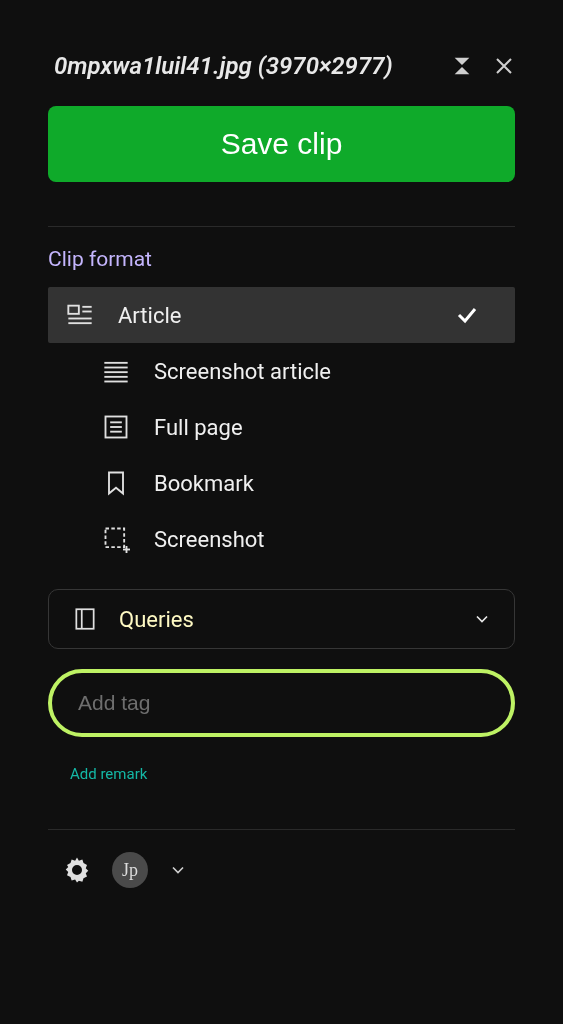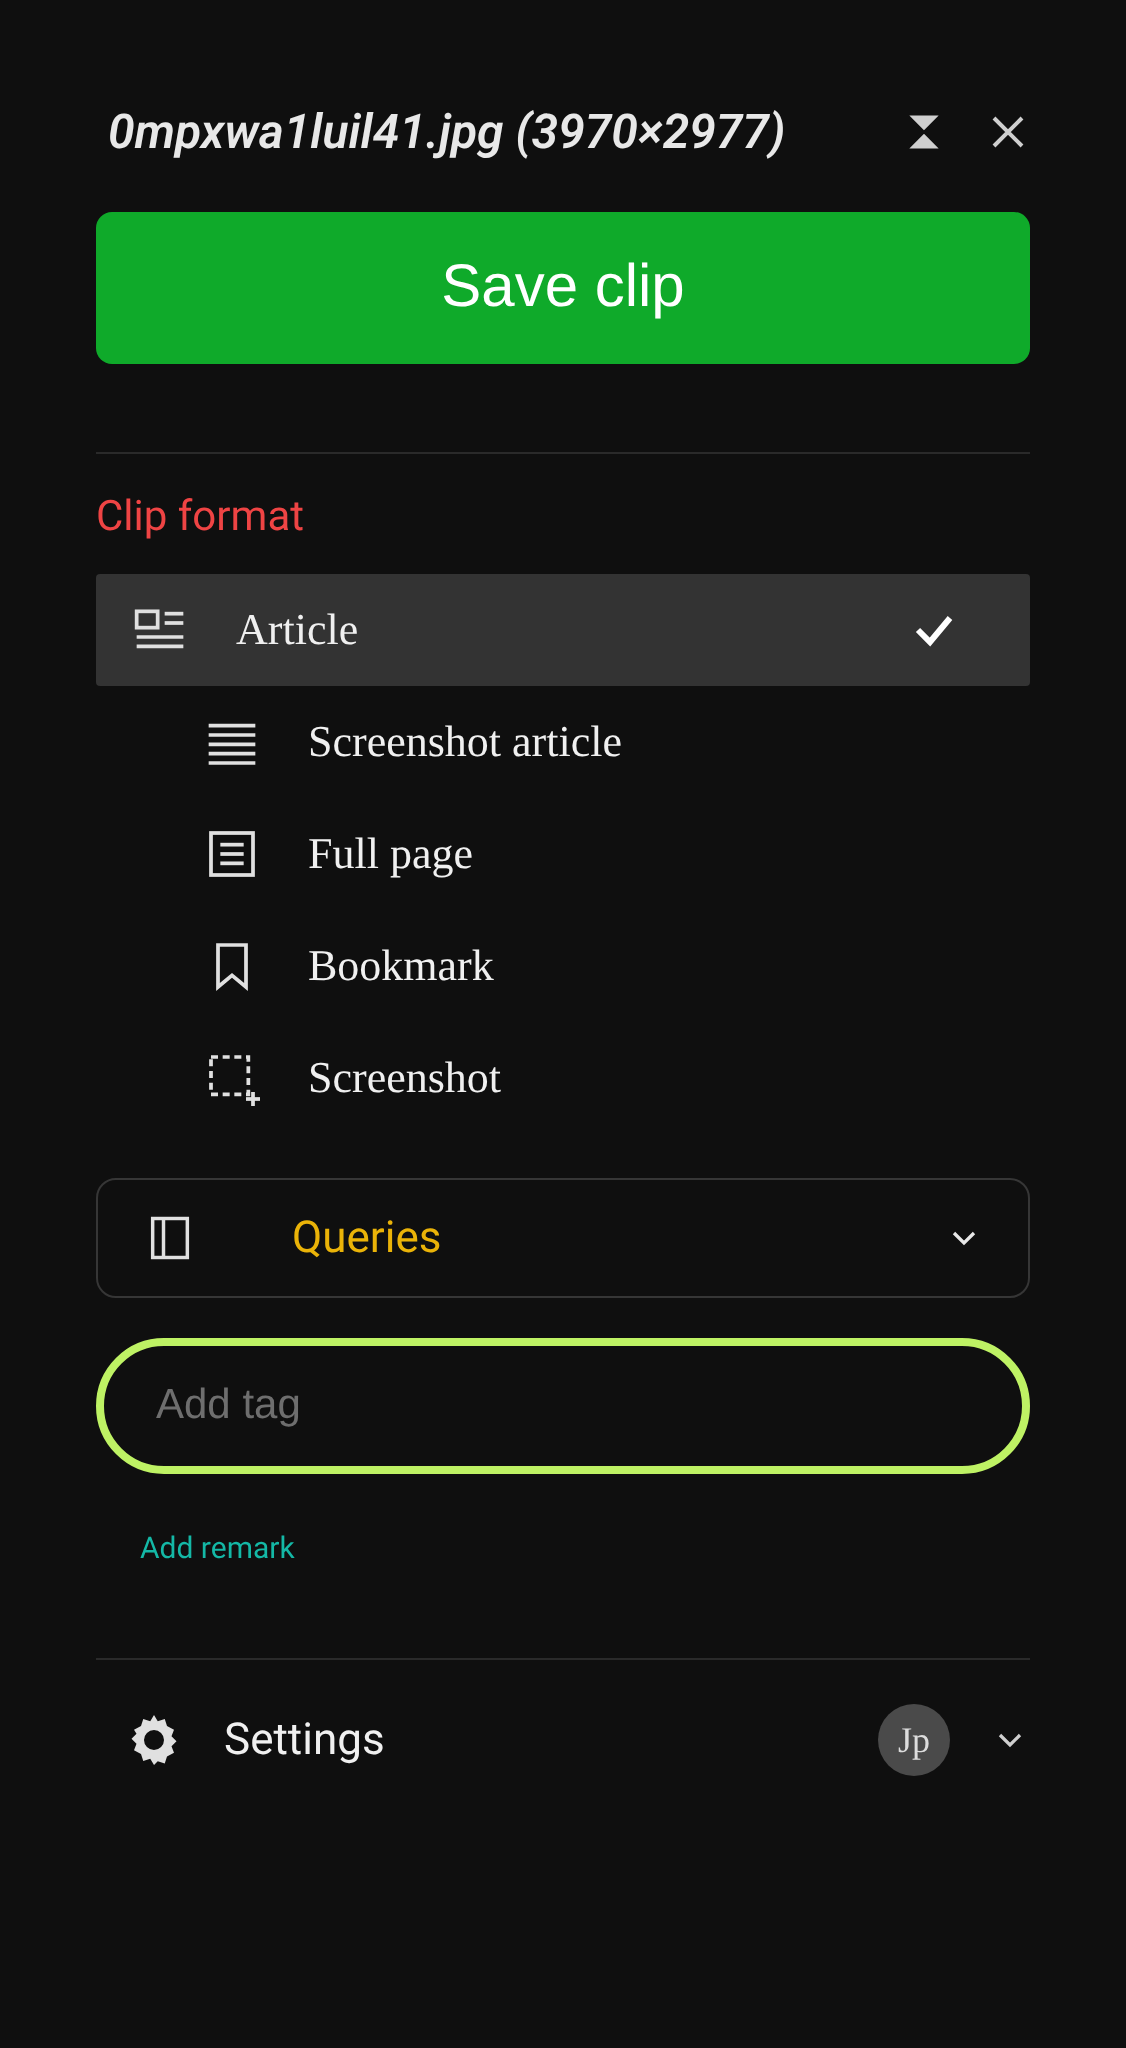--- a/index.html
+++ b/index.html
@@ -51,21 +51,21 @@
   font-size: 30px;
   font-weight: 400;
   cursor: pointer;
 }
 .divider {
   height: 1px;
   background: #2a2a2a;
   margin: 20px 36px;
 }
 .section-label {
-  color: #ef4444;
+  color: #c4b5fd;
   font-size: 21px;
   padding: 0 36px 16px 36px;
 }
 .format-list {
   display: flex;
   flex-direction: column;
 }
 .format-item {
   display: flex;
   align-items: center;
@@ -87,21 +87,20 @@
   height: 28px;
   display: flex;
   align-items: center;
   justify-content: center;
   color: #e0e0e0;
   flex-shrink: 0;
 }
 .format-label {
   flex: 1;
   color: #f0f0f0;
-  font-family: Liberation Serif, serif;
 }
 .check {
   width: 24px;
   height: 24px;
   color: #fff;
 }
 .org-section {
   padding-top: 22px;
 }
 .notebook-select {
@@ -111,22 +110,21 @@
   height: 60px;
   display: flex;
   align-items: center;
   padding: 0 22px;
   gap: 20px;
   cursor: pointer;
 }
 .notebook-label {
   flex: 1;
   font-size: 22px;
-  color: #eab308;
-  margin-left: 27px;
+  color: #fef9c3;
 }
 .tag-input {
   margin: 0 36px 10px 36px;
   border: 4px solid #bef264;
   border-radius: 999px;
   height: 68px;
   display: flex;
   align-items: center;
   padding: 0 26px;
 }
@@ -304,21 +302,20 @@
   </div>
 
   <div class="footer-divider"></div>
 
   <div class="footer">
     <div>
       <svg width="30" height="30" viewBox="0 0 24 24">
           <path fill="#e0e0e0" d="M12 8 a4 4 0 1 0 0.001 8 A4 4 0 0 0 12 8 Z M12 2 l1.5 2.5 l2.8 -0.9 l0.9 2.8 L20 7.9 l-1 2.6 l2 2 l-2 2 l1 2.6 l-2.8 1.5 l-0.9 2.8 l-2.8 -0.9 L12 22 l-1.5 -2.5 l-2.8 0.9 l-0.9 -2.8 L4 16.1 l1 -2.6 l-2 -2 l2 -2 L4 7.9 l2.8 -1.5 l0.9 -2.8 l2.8 0.9 Z"></path>
         </svg>
     </div>
-    <div class="footer-label">Settings</div>
     <div class="avatar">Jp</div>
     <div>
       <svg width="20" height="20" viewBox="0 0 24 24">
           <path stroke="#cfcfcf" stroke-width="2" fill="none" d="M6 9 L12 15 L18 9"></path>
         </svg>
     </div>
   </div>
 
 </div>
 

